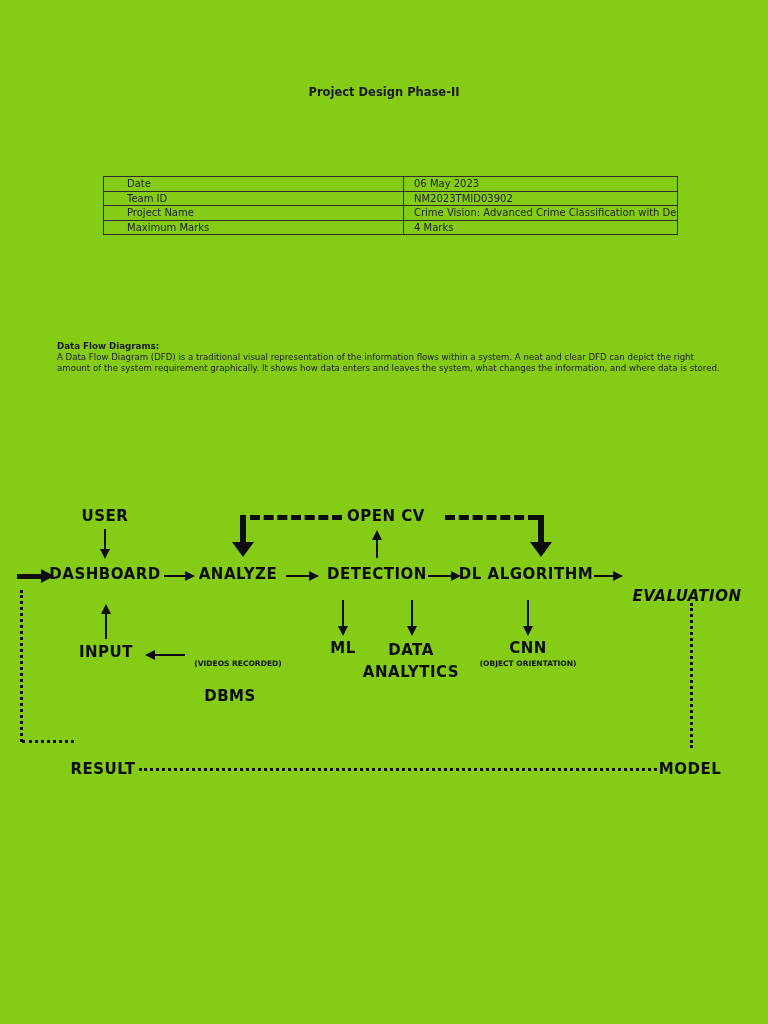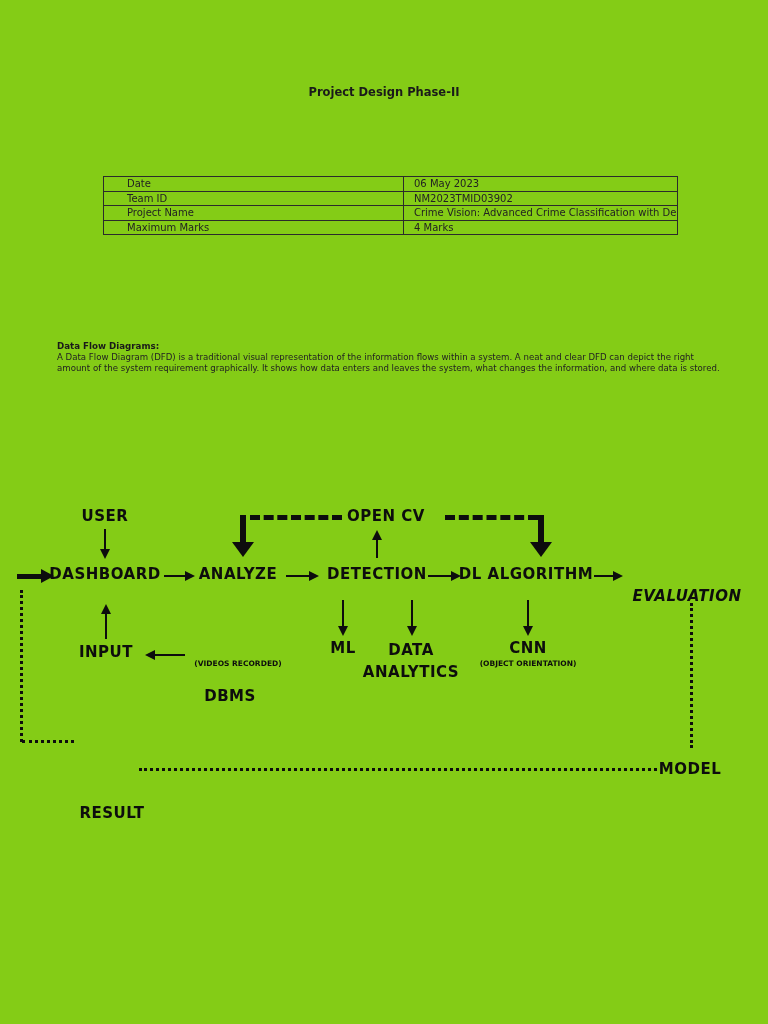--- a/index.html
+++ b/index.html
@@ -145,17 +145,17 @@
   <div class="lbl two-line" style="left:411px;top:639px;">
     <div>DATA</div>
     <div>ANALYTICS</div>
   </div>
   <div class="lbl" style="left:528px;top:639px;">CNN</div>
   <div class="lbl small-note" style="left:528px;top:659px;">(OBJECT ORIENTATION)</div>
 
   <div class="dot-v" style="left:20px;top:590px;height:152px;"></div>
   <div class="dot-h" style="left:22px;top:740px;width:52px;"></div>
   <div class="dot-v" style="left:690px;top:603px;height:145px;"></div>
-  <div class="lbl" style="left:112px;top:760px;margin-top:44px;">RESULT</div>
+  <div class="lbl" style="left:103px;top:760px;">RESULT</div>
   <div class="dot-h" style="left:139px;top:768px;width:518px;"></div>
   <div class="lbl" style="left:690px;top:760px;">MODEL</div>
 
 </div>
 
 </body></html>

